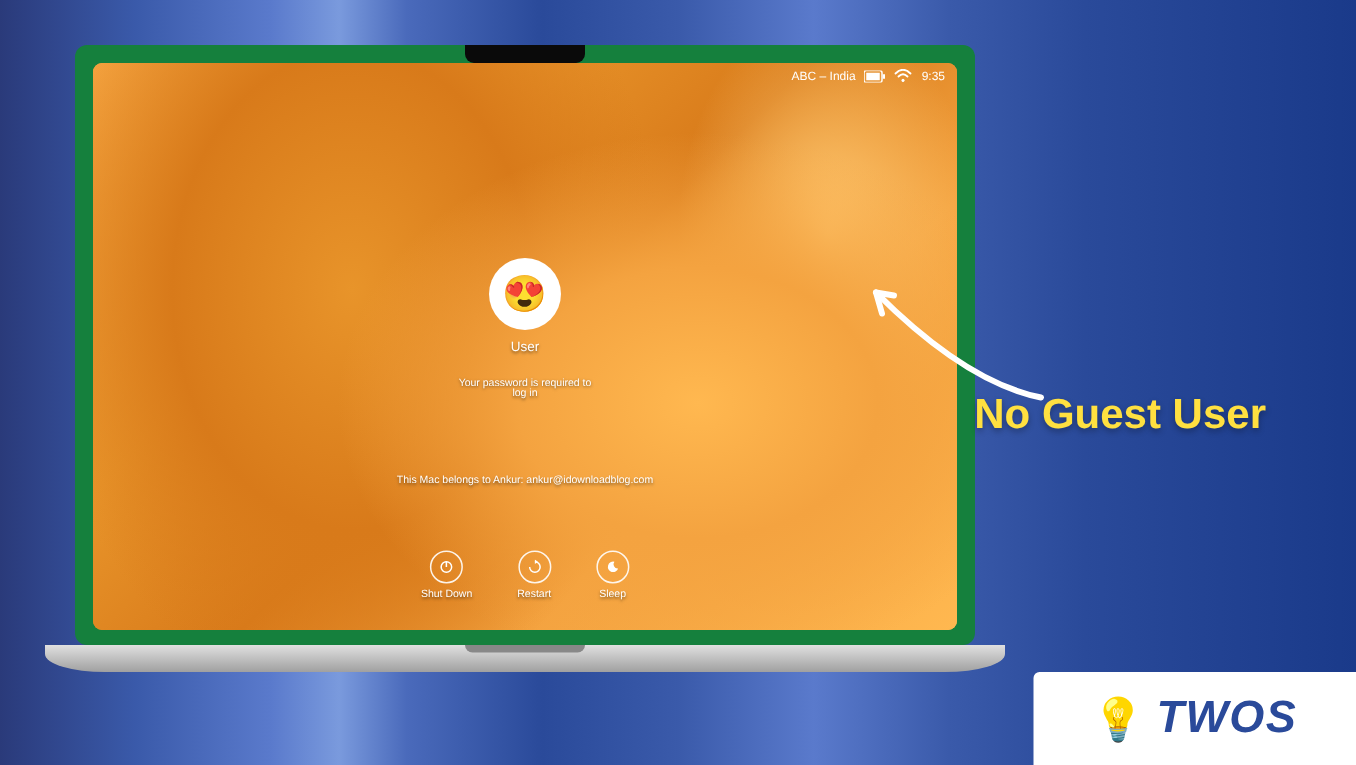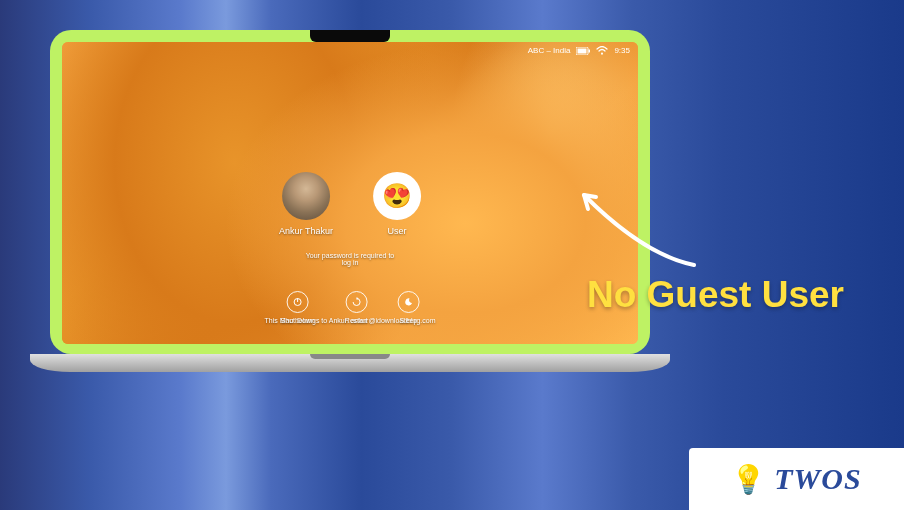--- a/index.html
+++ b/index.html
@@ -13,23 +13,23 @@
 }
 .laptop {
   position: absolute;
   left: 50px;
   top: 30px;
   width: 600px;
   height: 440px;
 }
 .bezel {
   width: 600px;
-  height: 324px;
-  background: #bef264;
-  border-radius: 21px;
+  height: 400px;
+  background: #15803d;
+  border-radius: 8px;
   padding: 12px 12px 10px 12px;
   position: relative;
 }
 .notch {
   position: absolute;
   top: 0;
   left: 50%;
   transform: translateX(-50%);
   width: 80px;
   height: 12px;
@@ -175,24 +175,23 @@
   width: 80px;
   height: 5px;
   background: #888;
   border-radius: 0 0 6px 6px;
 }
 .annotation {
   position: absolute;
   right: 60px;
   top: 260px;
   color: #ffe040;
-  font-size: 37px;
+  font-size: 28px;
   font-weight: 600;
   text-shadow: 0 2px 4px rgba(0,0,0,0.3);
-  margin-top: 14px;
 }
 .arrow {
   position: absolute;
   right: 200px;
   top: 175px;
   width: 140px;
   height: 100px;
   pointer-events: none;
 }
 .logo-badge {
@@ -207,21 +206,20 @@
   justify-content: center;
   gap: 8px;
   border-top-left-radius: 4px;
 }
 .logo-text {
   color: #2a4a9a;
   font-size: 30px;
   font-weight: 700;
   letter-spacing: 1px;
   font-style: italic;
-  font-family: Liberation Serif, serif;
 }
 .bulb {
   font-size: 28px;
 }
 </style>
 </head>
 <body>
 
 <div class="laptop">
   <div class="bezel">
@@ -241,24 +239,20 @@
         <span>
           <svg width="12" height="9" viewBox="0 0 12 9">
               <path d="M6 8 L6 8 M3 5 Q6 2 9 5 M1 3 Q6 -2 11 3" fill="none" stroke="#fff" stroke-width="1.2" stroke-linecap="round"></path>
               <circle cx="6" cy="7.5" r="1" fill="#fff"></circle>
             </svg>
         </span>
         <span>9:35</span>
       </div>
 
       <div class="users">
-        <div class="user">
-          <div class="avatar avatar-photo"></div>
-          <div class="user-name">Ankur Thakur</div>
-        </div>
         <div class="user">
           <div class="avatar avatar-emoji">😍</div>
           <div class="user-name">User</div>
         </div>
       </div>
 
       <div class="prompt">Your password is required to
 log in</div>
       <div class="owner">This Mac belongs to Ankur: ankur@idownloadblog.com</div>
 

